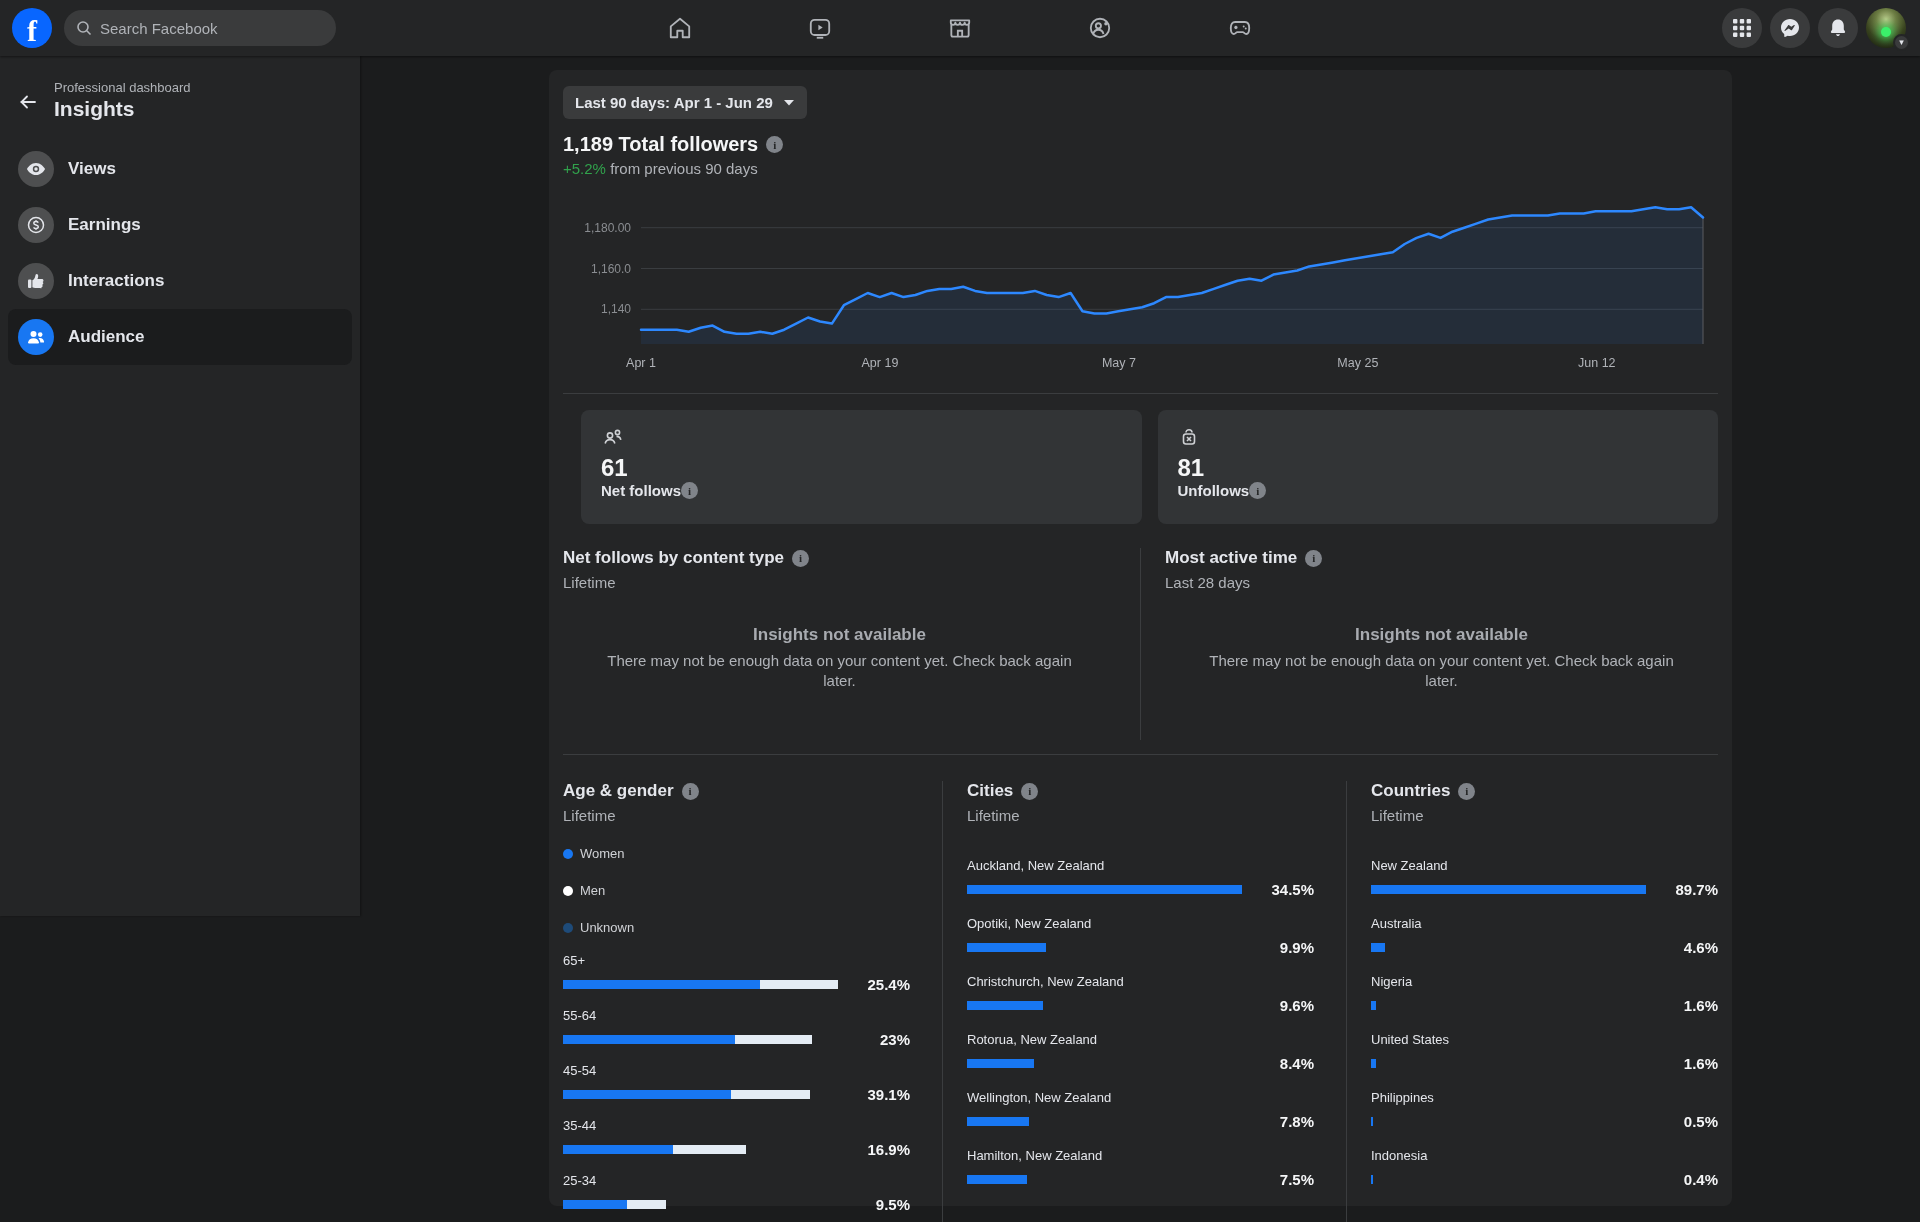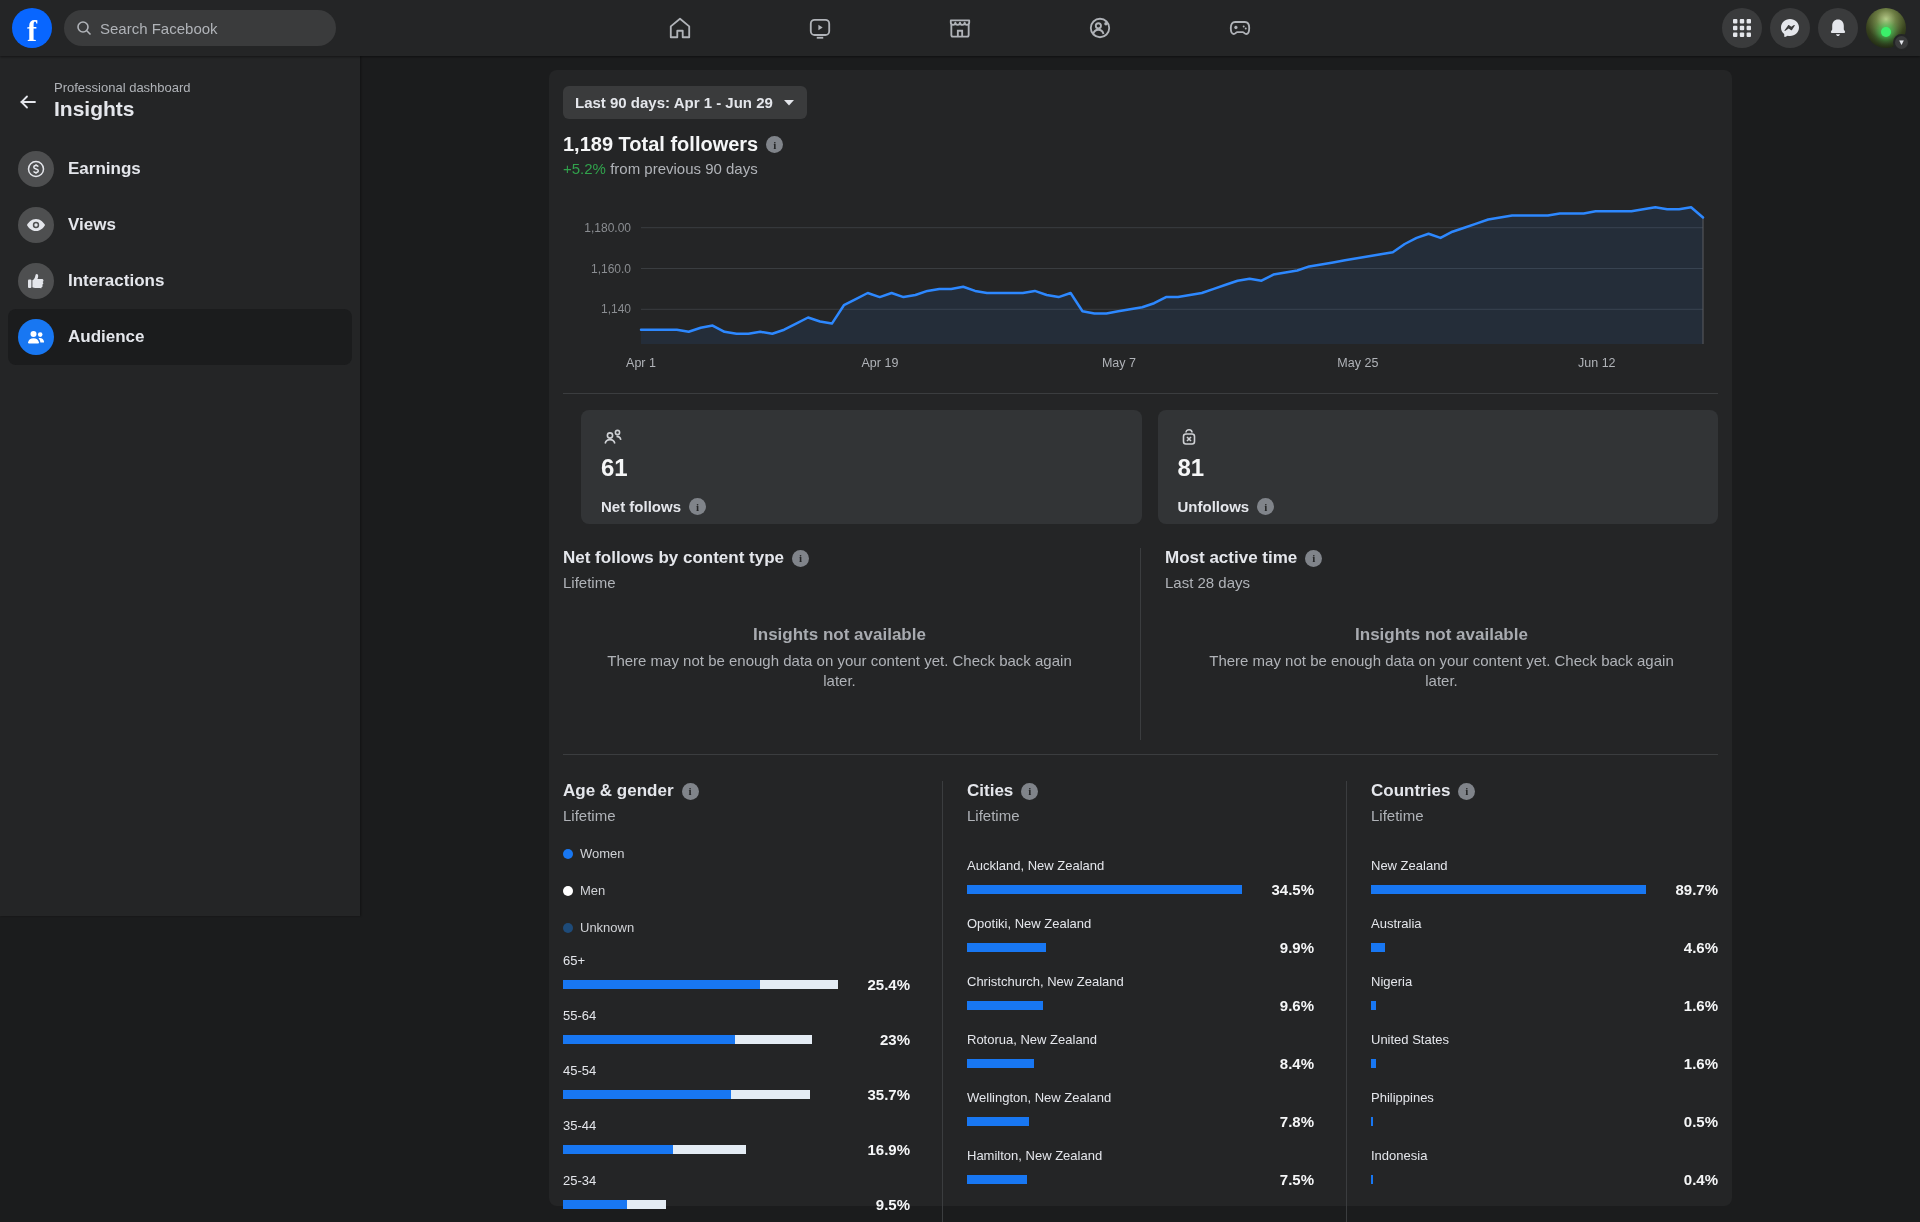--- a/index.html
+++ b/index.html
@@ -62,21 +62,21 @@
           align-items:center; justify-content:center; font-size:11px; font-weight:700; cursor:pointer;
           font-family:"Liberation Serif",serif; flex:none; }
   .chart-wrap { margin-top:10px; }
   .chart-wrap svg { display:block; width:1155px; height:192px; }
   .hr { border:none; border-top:1px solid #3b3d3f; margin:14px 0 0 0; }
 
   .stats-row { display:flex; gap:16px; margin-top:16px;padding-left:18px; }
   .stat-card { flex:1; background:#323436; border-radius:8px; height:114px; padding:16px 20px; }
   .stat-ic { height:24px; margin-bottom:4px; }
   .stat-val { font-size:24px; font-weight:700; color:#f5f6f7; }
-  .stat-label { margin-top:16px; font-size:15px; font-weight:700; color:#e4e6eb; display:flex; gap:8px; }
+  .stat-label { margin-top:0; font-size:15px; font-weight:700; color:#e4e6eb; display:flex; }
 
   .two-col { display:flex; margin-top:24px; min-height:192px; }
   .two-col .colA { flex:1; padding-right:24px; }
   .two-col .colB { flex:1; padding-left:24px; border-left:1px solid #3b3d3f; }
   .sec-title { font-size:17px; font-weight:700; color:#e4e6eb; display:flex; align-items:center; gap:8px; }
   .sec-period { margin-top:6px; font-size:15px; color:#b0b3b8; }
   .empty-box { text-align:center; padding:34px 30px 0 30px; }
   .empty-title { font-size:17px; font-weight:700; color:#a8abb0; }
   .empty-desc { margin:6px auto 0 auto; font-size:15px; color:#b0b3b8; max-width:540px; line-height:1.35; }
 
@@ -199,37 +199,37 @@
         </svg>
       </button>
       <div>
         <div class="sb-eyebrow">Professional dashboard</div>
         <h1 class="sb-title">Insights</h1>
       </div>
     </div>
     <nav class="sb-nav">
       <div class="sb-item">
         <span class="sb-ic">
+          <svg width="20" height="20" viewBox="0 0 20 20" fill="#e4e6eb">
+            <path d="M10 4 C5.5 4 2.3 7.6 1.2 9.6 C1 9.9 1 10.1 1.2 10.4 C2.3 12.4 5.5 16 10 16 C14.5 16 17.7 12.4 18.8 10.4 C19 10.1 19 9.9 18.8 9.6 C17.7 7.6 14.5 4 10 4 Z M10 13.2 A3.2 3.2 0 1 1 10 6.8 A3.2 3.2 0 0 1 10 13.2 Z"></path>
+            <circle cx="10" cy="10" r="1.7"></circle>
+          </svg>
+        </span>
+        <span class="sb-label">Views</span>
+      </div>
+      <div class="sb-item">
+        <span class="sb-ic">
           <svg width="20" height="20" viewBox="0 0 20 20" fill="none" stroke="#e4e6eb" stroke-width="1.5">
             <circle cx="10" cy="10" r="7.5"></circle>
             <path d="M12.3 7.6 C11.8 6.9 11 6.5 10 6.5 C8.7 6.5 7.8 7.2 7.8 8.2 C7.8 10.6 12.3 9.3 12.3 11.8 C12.3 12.8 11.3 13.5 10 13.5 C9 13.5 8.1 13.1 7.6 12.3"></path>
             <line x1="10" y1="5.2" x2="10" y2="6.5"></line>
               <line x1="10" y1="13.5" x2="10" y2="14.8"></line>
           </svg>
         </span>
         <span class="sb-label">Earnings</span>
-      </div>
-      <div class="sb-item">
-        <span class="sb-ic">
-          <svg width="20" height="20" viewBox="0 0 20 20" fill="#e4e6eb">
-            <path d="M10 4 C5.5 4 2.3 7.6 1.2 9.6 C1 9.9 1 10.1 1.2 10.4 C2.3 12.4 5.5 16 10 16 C14.5 16 17.7 12.4 18.8 10.4 C19 10.1 19 9.9 18.8 9.6 C17.7 7.6 14.5 4 10 4 Z M10 13.2 A3.2 3.2 0 1 1 10 6.8 A3.2 3.2 0 0 1 10 13.2 Z"></path>
-            <circle cx="10" cy="10" r="1.7"></circle>
-          </svg>
-        </span>
-        <span class="sb-label">Views</span>
       </div>
       <div class="sb-item">
         <span class="sb-ic">
           <svg width="20" height="20" viewBox="0 0 20 20" fill="#e4e6eb">
             <rect x="2" y="8.5" width="3.4" height="8.5" rx="1"></rect>
             <path d="M6.4 16.2 V9.3 C7.8 8.6 8.9 7.2 9.3 4.9 C9.5 3.8 9.8 3 10.7 3 C11.6 3 12.2 3.8 12.2 5 C12.2 6.2 11.8 7.3 11.4 8.1 H15.9 C16.8 8.1 17.5 8.8 17.5 9.6 C17.5 10.3 17.1 10.8 16.6 11 C17 11.3 17.3 11.8 17.3 12.3 C17.3 13 16.8 13.6 16.2 13.8 C16.4 14.1 16.6 14.4 16.6 14.9 C16.6 15.6 16 16.2 15.3 16.3 C15.4 16.5 15.5 16.8 15.5 17 C15.5 17.8 14.8 17 14 17 H9.3 C8.2 17 7.2 16.7 6.4 16.2 Z"></path>
           </svg>
         </span>
         <span class="sb-label">Interactions</span>
       </div>
@@ -389,21 +389,21 @@
                 <span class="demo-pct">23%</span>
               </div>
             </div>
             <div class="demo-row">
               <div class="demo-label">45-54</div>
               <div class="demo-line">
                 <div class="demo-track">
                   <div class="seg seg-women" style="width:61.0%"></div>
                   <div class="seg seg-men" style="width:28.7%"></div>
                 </div>
-                <span class="demo-pct">35.7%</span>
+                <span class="demo-pct">39.1%</span>
               </div>
             </div>
             <div class="demo-row">
               <div class="demo-label">35-44</div>
               <div class="demo-line">
                 <div class="demo-track">
                   <div class="seg seg-women" style="width:39.9%"></div>
                   <div class="seg seg-men" style="width:26.6%"></div>
                 </div>
                 <span class="demo-pct">16.9%</span>

